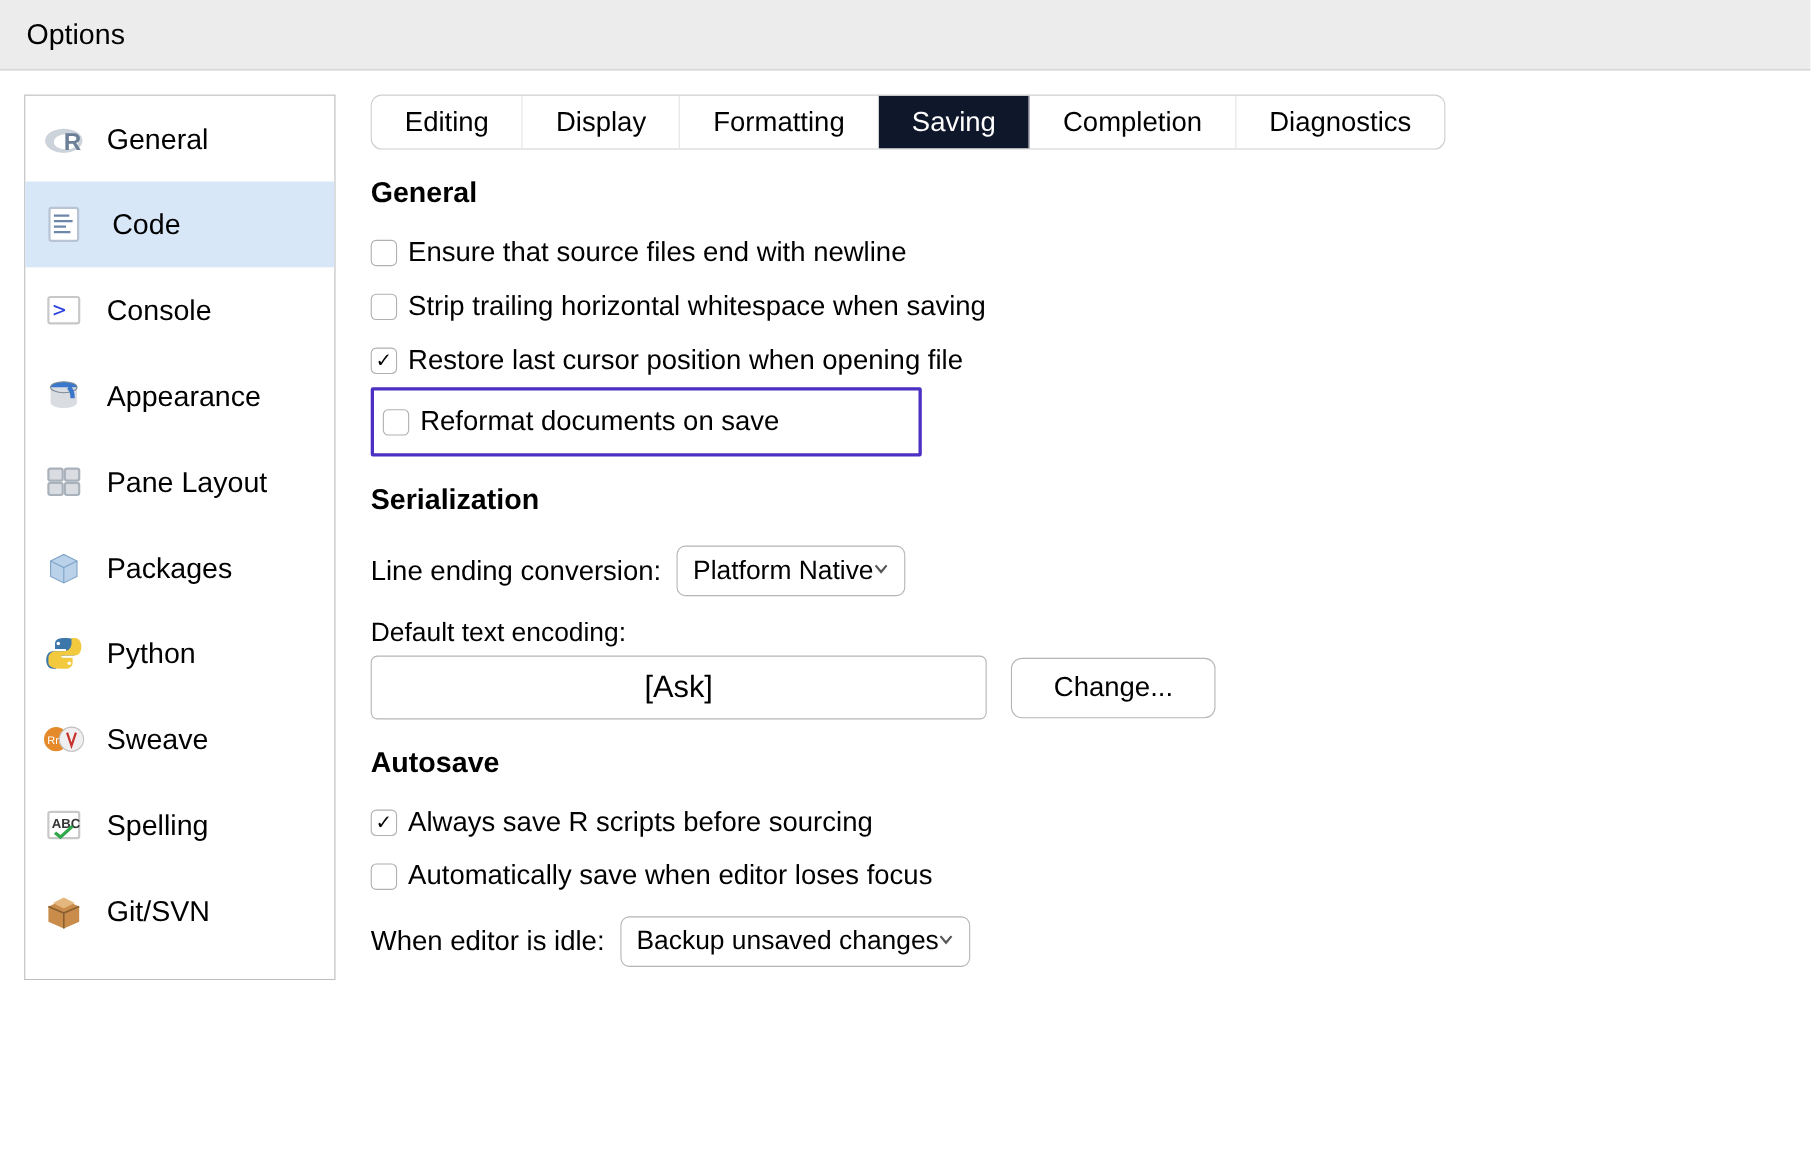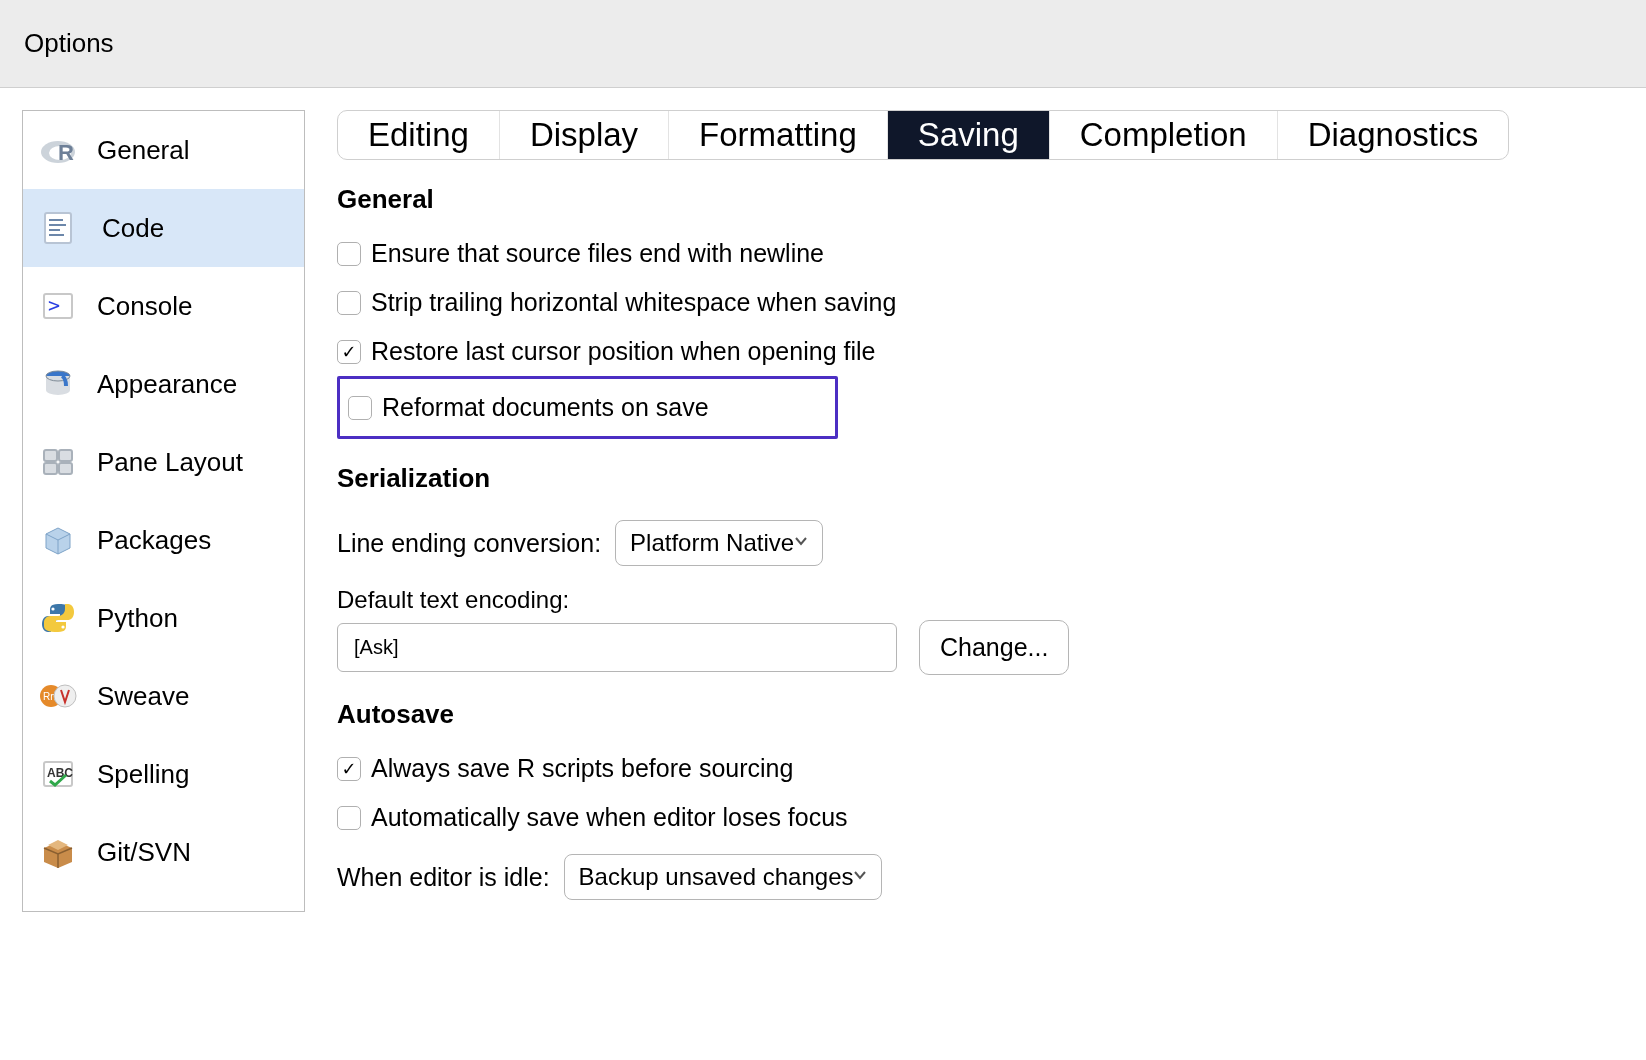--- a/index.html
+++ b/index.html
@@ -6,21 +6,21 @@
     body {
       margin: 0;
       font-family: -apple-system, BlinkMacSystemFont, "Segoe UI", Helvetica, Arial, sans-serif;
       font-size: 24px;
       color: #000;
       background: #fff;
     }
     .titlebar {
       background: #ececec;
       border-bottom: 1px solid #cfcfcf;
-      padding: 28px 24px;
+      padding: 16px 24px;
       font-size: 26px;
     }
     .body {
       display: flex;
       padding: 22px 0 0 22px;
     }
     .sidebar {
       width: 283px;
       border: 1px solid #bdbdbd;
       background: #fff;
@@ -56,21 +56,21 @@
       border-radius: 10px;
       background: #fff;
       height: 50px;
       overflow: hidden;
       width: fit-content;
     }
     .tab {
       padding: 0 30px;
       display: flex;
       align-items: center;
-      font-size: 33px;
+      font-size: 25px;
       cursor: pointer;
       border-right: 1px solid #e3e3e3;
     }
     .tab:last-child { border-right: none; }
     .tab.active {
       background: #0f172a;
       color: #fff;
     }
     .content {
       padding: 24px 0 0 0;
@@ -131,27 +131,28 @@
     .chev {
       font-size: 16px;
       color: #555;
     }
     .textbox {
       border: 1px solid #b5b5b5;
       border-radius: 6px;
       background: #fff;
       padding: 12px 16px;
       width: 560px;
-      font-size: 20px;
+      font-size: 28px;
+      text-align: center;
     }
     .button {
       border: 1px solid #b5b5b5;
       border-radius: 10px;
       background: #fff;
-      padding: 12px 20px;
+      padding: 12px 38px;
       font-size: 25px;
       cursor: pointer;
     }
     .row-group {
       display: flex;
       align-items: center;
       gap: 22px;
     }
   </style>
 </head>

